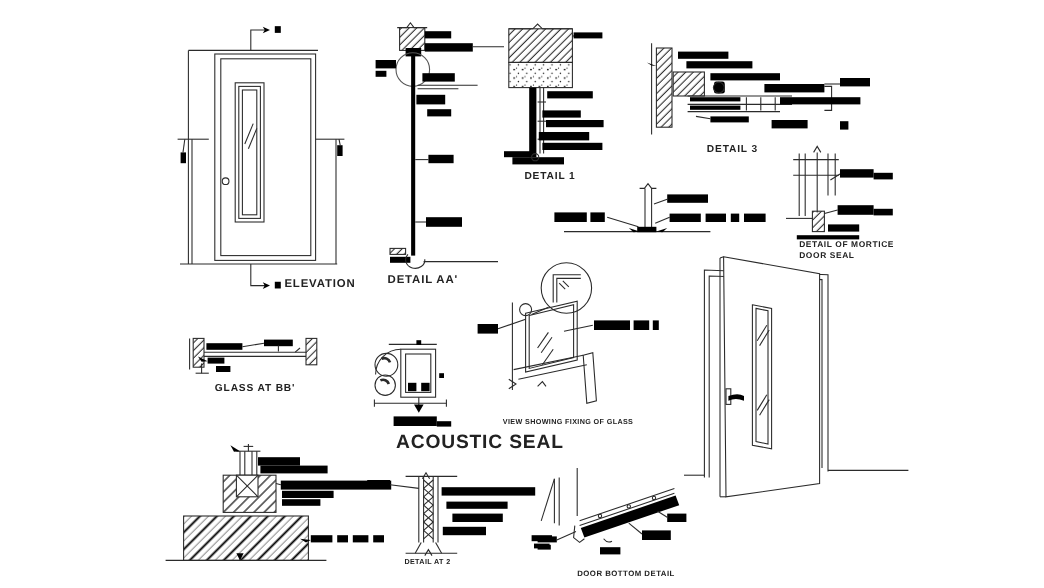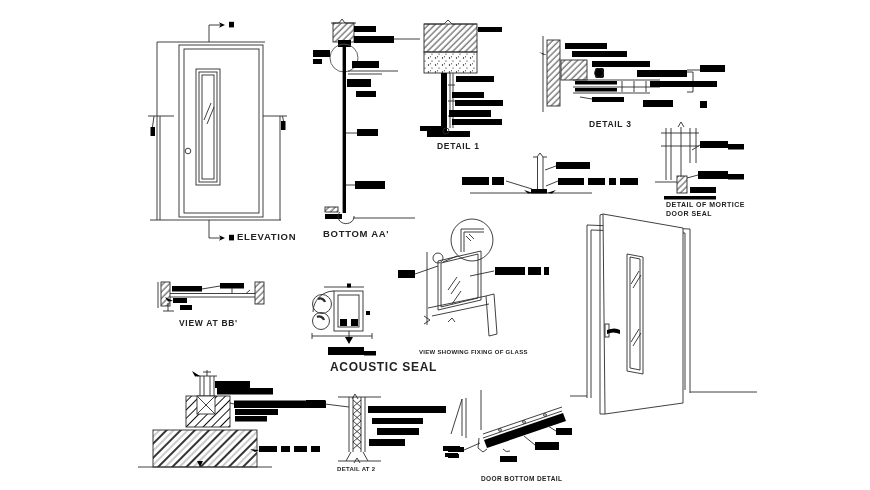--- a/index.html
+++ b/index.html
@@ -10,21 +10,21 @@
   .canvas svg{position:absolute;left:0;top:0;}
   .lbl{
     position:absolute;color:#222;font-weight:bold;letter-spacing:.7px;
     white-space:nowrap;font-family:"Liberation Sans",sans-serif;
   }
   .lbl-9{font-size:9.5px;}
   .lbl-8{font-size:8.5px;}
   .lbl-7{font-size:7px;letter-spacing:.5px;}
   .lbl-6{font-size:6px;letter-spacing:.3px;}
   .lbl-65{font-size:6.5px;letter-spacing:.4px;}
-  .lbl-10{font-size:12px;}
+  .lbl-10{font-size:16px;}
   .lbl-11{font-size:11px;letter-spacing:.8px;}
   .two-line{line-height:9px;}
 </style>
 </head>
 <body>
 
 <div class="canvas">
 
 <svg width="870" height="490" viewBox="0 0 870 490" stroke="#2b2b2b" stroke-width="0.9" fill="none">
   <defs>
@@ -371,25 +371,25 @@
     <line x1="524" y1="436" x2="535" y2="445"></line>
     <rect x="500" y="456" width="17" height="6" fill="#000" stroke="none"></rect>
     <path d="M503,449 q3,4 7,2"></path>
     <rect x="448" y="447" width="16" height="5" fill="#000" stroke="none"></rect>
     <rect x="448" y="454" width="11" height="4" fill="#000" stroke="none"></rect>
     <line x1="464" y1="450" x2="480" y2="443"></line>
   </g>
 </svg>
 
   <div class="lbl lbl-9" style="left:237px;top:231px;text-align:right;">ELEVATION</div>
-  <div class="lbl lbl-9" style="left:323px;top:228px;">BOTTOM AA'</div>
+  <div class="lbl lbl-9" style="left:323px;top:228px;">DETAIL AA'</div>
   <div class="lbl lbl-8" style="left:437px;top:141px;">DETAIL 1</div>
   <div class="lbl lbl-8" style="left:589px;top:119px;">DETAIL 3</div>
   <div class="lbl lbl-7 two-line" style="left:666px;top:200px;">
     <div>DETAIL OF MORTICE</div>
     <div>DOOR SEAL</div>
   </div>
-  <div class="lbl lbl-8" style="left:179px;top:318px;">VIEW AT BB'</div>
+  <div class="lbl lbl-8" style="left:179px;top:318px;">GLASS AT BB'</div>
   <div class="lbl lbl-10" style="left:330px;top:360px;">ACOUSTIC SEAL</div>
   <div class="lbl lbl-6" style="left:419px;top:349px;">VIEW SHOWING FIXING OF GLASS</div>
   <div class="lbl lbl-6" style="left:337px;top:466px;">DETAIL AT 2</div>
   <div class="lbl lbl-65" style="left:481px;top:475px;">DOOR BOTTOM DETAIL</div>
 </div>
 
 </body></html>

